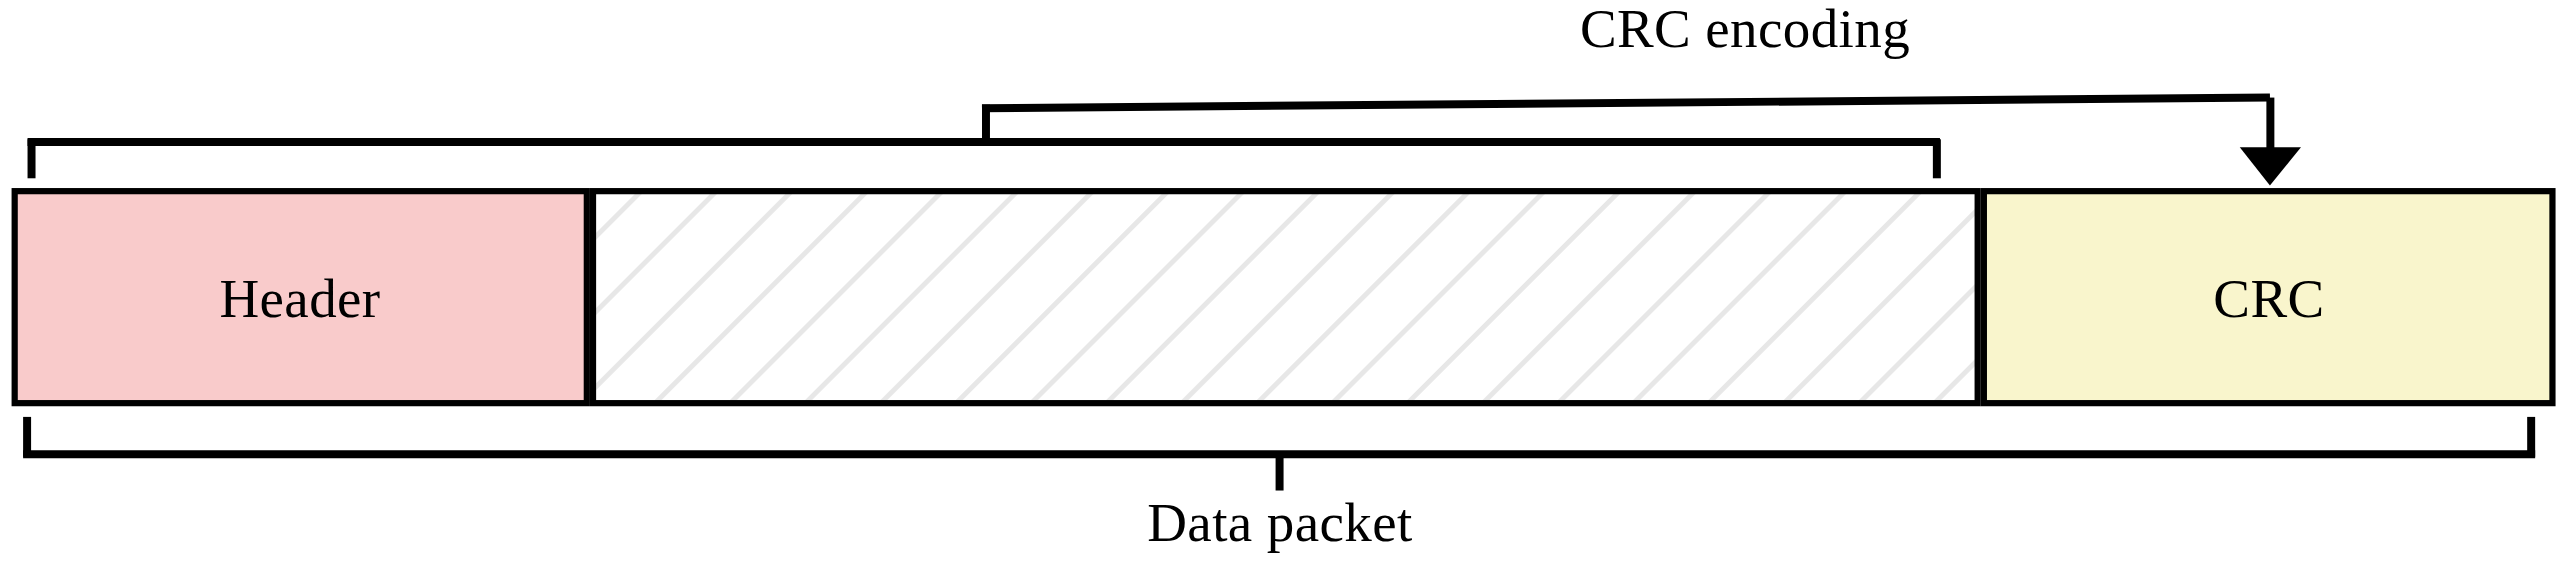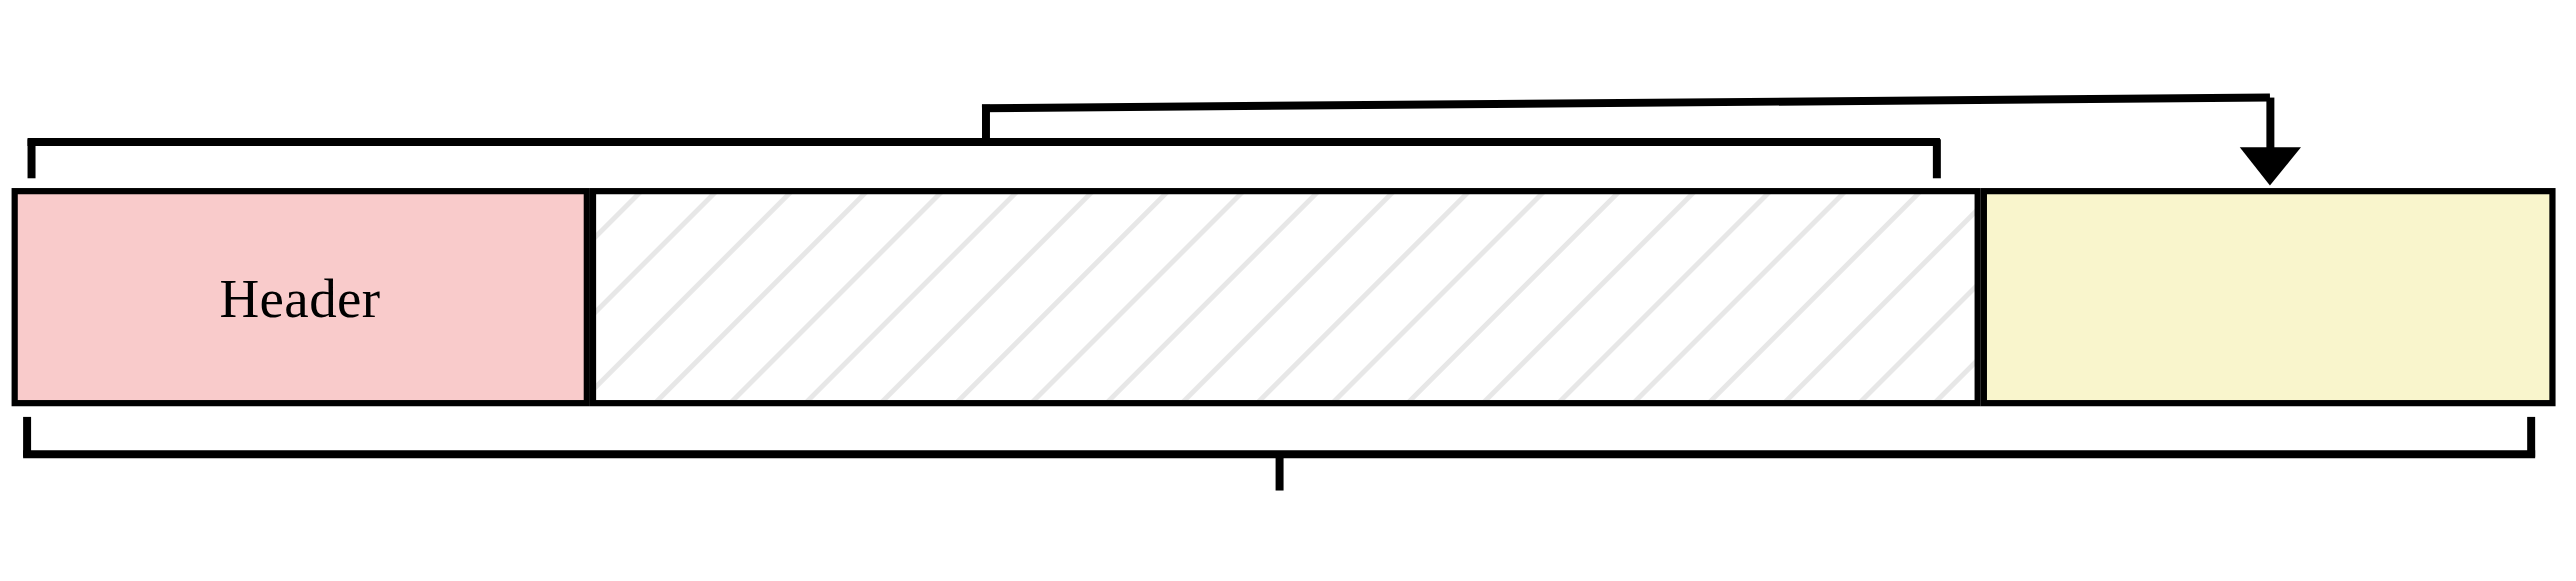--- a/index.html
+++ b/index.html
@@ -95,17 +95,20 @@
 
       <line x1="2852.5" y1="470" x2="2852.5" y2="515"></line>
 
       <line x1="1441.5" y1="509" x2="1441.5" y2="553"></line>
     </g>
   </svg>
 
   <div class="field-label" id="label-header">Header</div>
 
 
+  <div class="field-label" id="label-crc">CRC</div>
 
+  <div class="annotation-label" id="label-crc-enc">CRC encoding</div>
 
+  <div class="annotation-label" id="label-data-pkt">Data packet</div>
 
 </div>
 
 
 </body></html>

